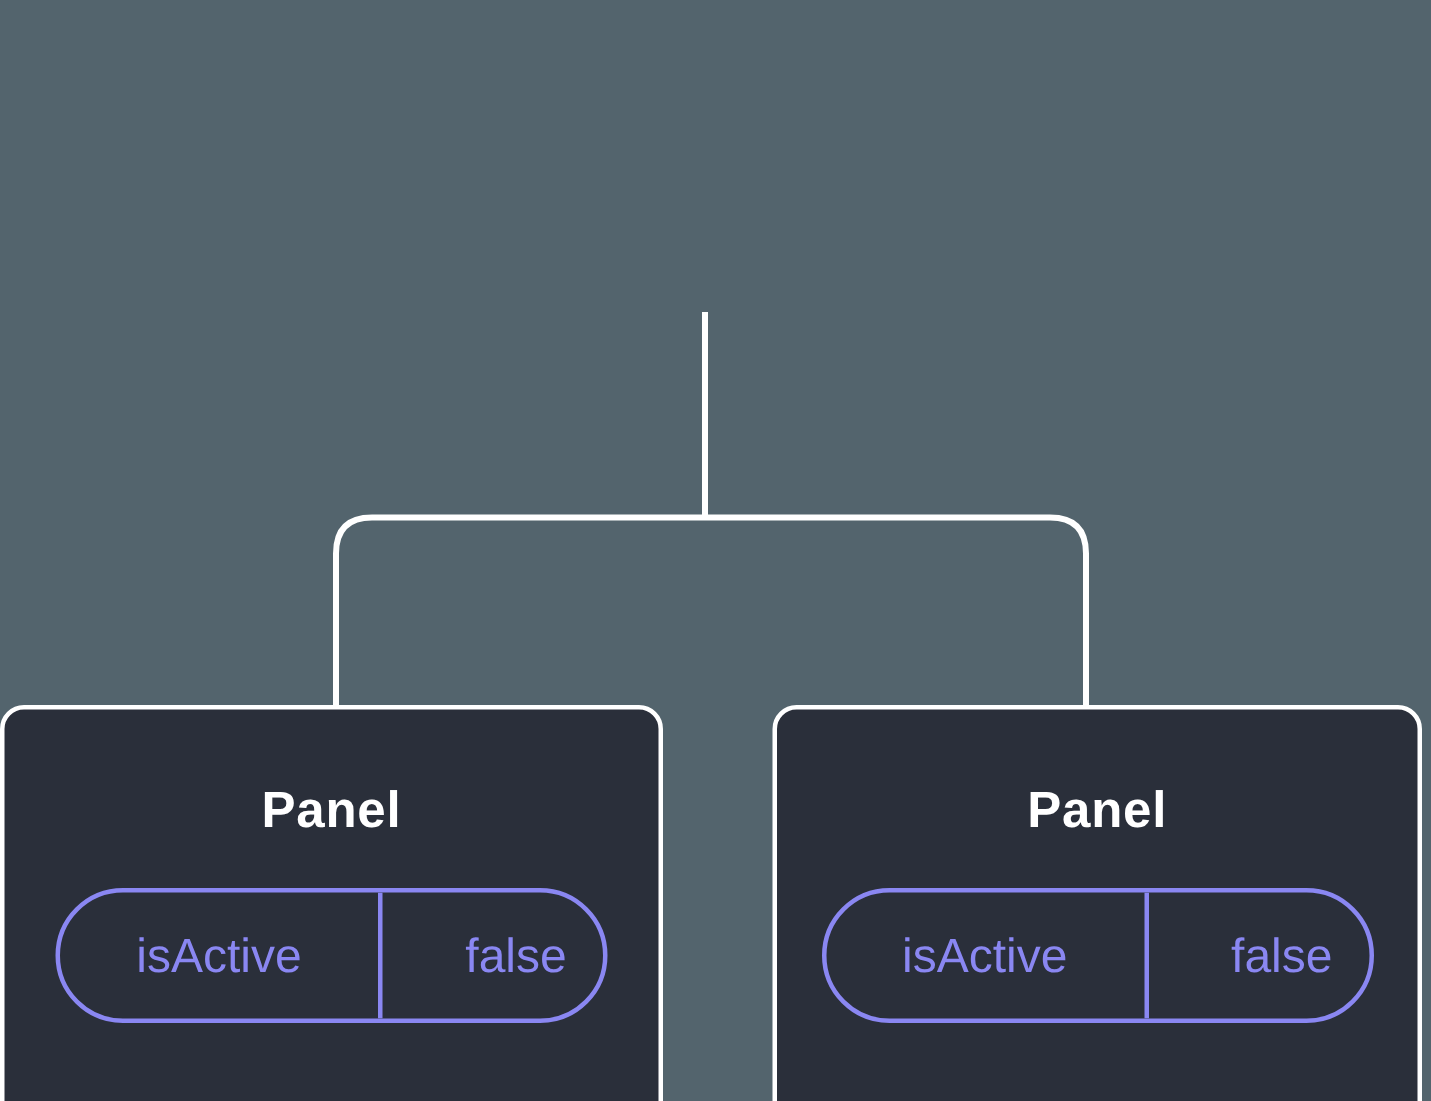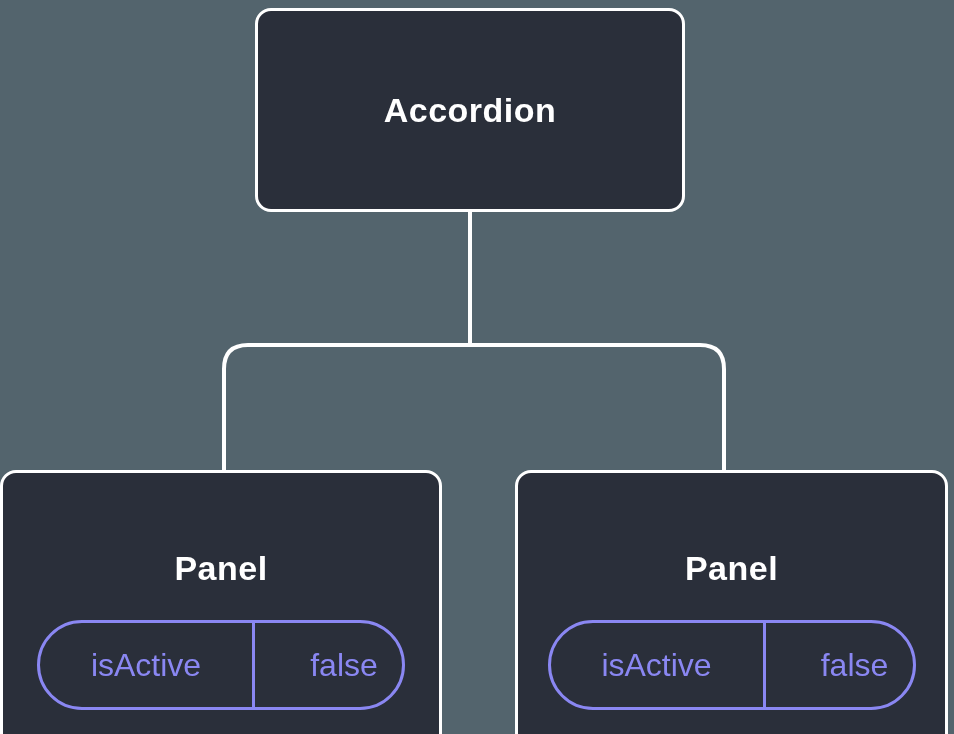--- a/index.html
+++ b/index.html
@@ -58,21 +58,21 @@
     justify-content: center;
   }
   .node.panel {
     top: 470px;
     height: 300px;
     display: flex;
     flex-direction: column;
     align-items: center;
   }
   .node.panel .node-title {
-    margin-top: 76px;
+    margin-top: 48px;
   }
   .node.panel-left  { left: 0px;   width: 442px; }
   .node.panel-right { left: 515px; width: 433px; }
   .state-pill {
     margin-top: 32px;
     width: 368px;
     height: 90px;
     border: 3px solid var(--accent);
     border-radius: 9999px;
     display: flex;
@@ -99,23 +99,20 @@
 </head>
 <body>
 
 <div class="canvas">
 
   <svg class="connectors" width="954" height="734" viewBox="0 0 954 734" aria-hidden="true">
     <path d="M470 208 V345"></path>
     <path d="M224 474 V369 Q224 345 248 345 H700 Q724 345 724 369 V474"></path>
   </svg>
 
-  <div class="node root">
-    <div class="node-title">Accordion</div>
-  </div>
 
   <div class="node panel panel-left">
     <div class="node-title">Panel</div>
     <div class="state-pill">
       <span class="state-key">isActive</span>
       <span class="state-value">false</span>
     </div>
   </div>
 
   <div class="node panel panel-right">

